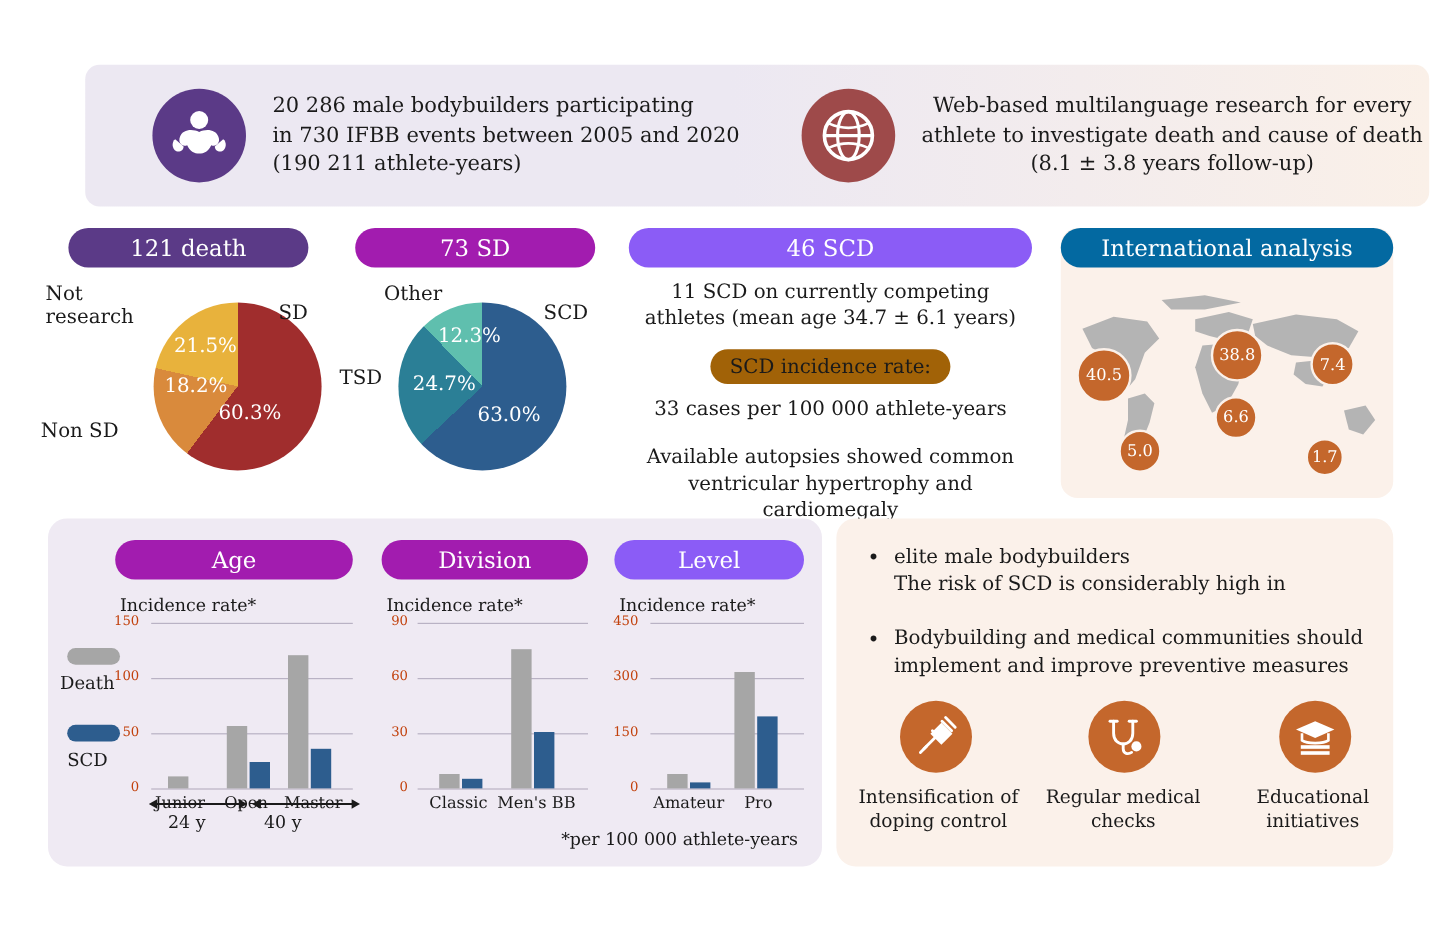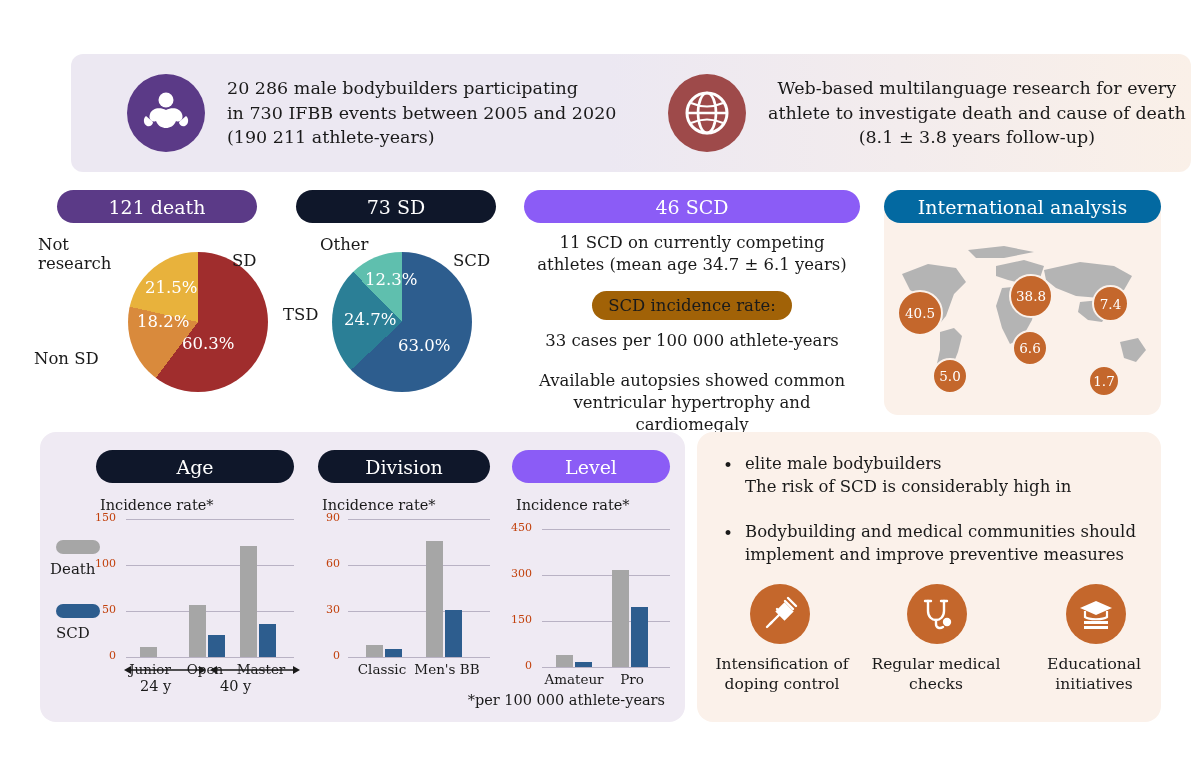--- a/index.html
+++ b/index.html
@@ -34,21 +34,21 @@
   .banner-half.left .banner-text{ text-align:left; }
   .banner-half.right .banner-text{ text-align:center; }
 
   
   .pill{
     border-radius:18px;color:#fff;font-size:19px;
     display:flex;align-items:center;justify-content:center;
     height:33px;
   }
   .pill.purple{background:#5b3a87;}
-  .pill.plum{background:#0f172a;}
+  .pill.plum{background:#a21caf;}
   .pill.maroon{background:#8b5cf6;}
   .pill.orange{background:#0369a1;}
 
   
   .pie-wrap{position:absolute;}
   .pie{border-radius:50%;position:relative;}
   .pielabel{
     position:absolute;color:#fff;font-size:16.5px;white-space:nowrap;
   }
   .outlabel{position:absolute;font-size:16.5px;color:#1a1a1a;line-height:1.15;}
@@ -272,21 +272,21 @@
         <div class="bar scd" style="left:127px;width:17px;height:47px;bottom:14px;"></div>
 
         <div class="catlabel" style="left:32px;bottom:-6px;width:64px;">Classic</div>
         <div class="catlabel" style="left:92px;bottom:-6px;width:74px;">Men's BB</div>
       </div>
     </div>
 
     <div class="chartblock" style="left:472px;top:18px;width:158px;">
       <div class="pill maroon chart-title" style="width:158px;">Level</div>
       <div class="axis-label">Incidence rate*</div>
-      <div class="plot" style="position:relative;height:152px;margin-top:16px;">
+      <div class="plot" style="position:relative;height:152px;margin-top:6px;">
         <div class="gridline" style="top:0px;"></div>
         <div class="gridline" style="top:46px;"></div>
         <div class="gridline" style="top:92px;"></div>
         <div class="gridline" style="top:138px;"></div>
         <div class="ytick" style="left:-8px;top:-8px;">450</div>
         <div class="ytick" style="left:-8px;top:38px;">300</div>
         <div class="ytick" style="left:-8px;top:84px;">150</div>
         <div class="ytick" style="left:-8px;top:130px;">0</div>
 
         <div class="bar death" style="left:44px;width:17px;height:12px;bottom:14px;"></div>

